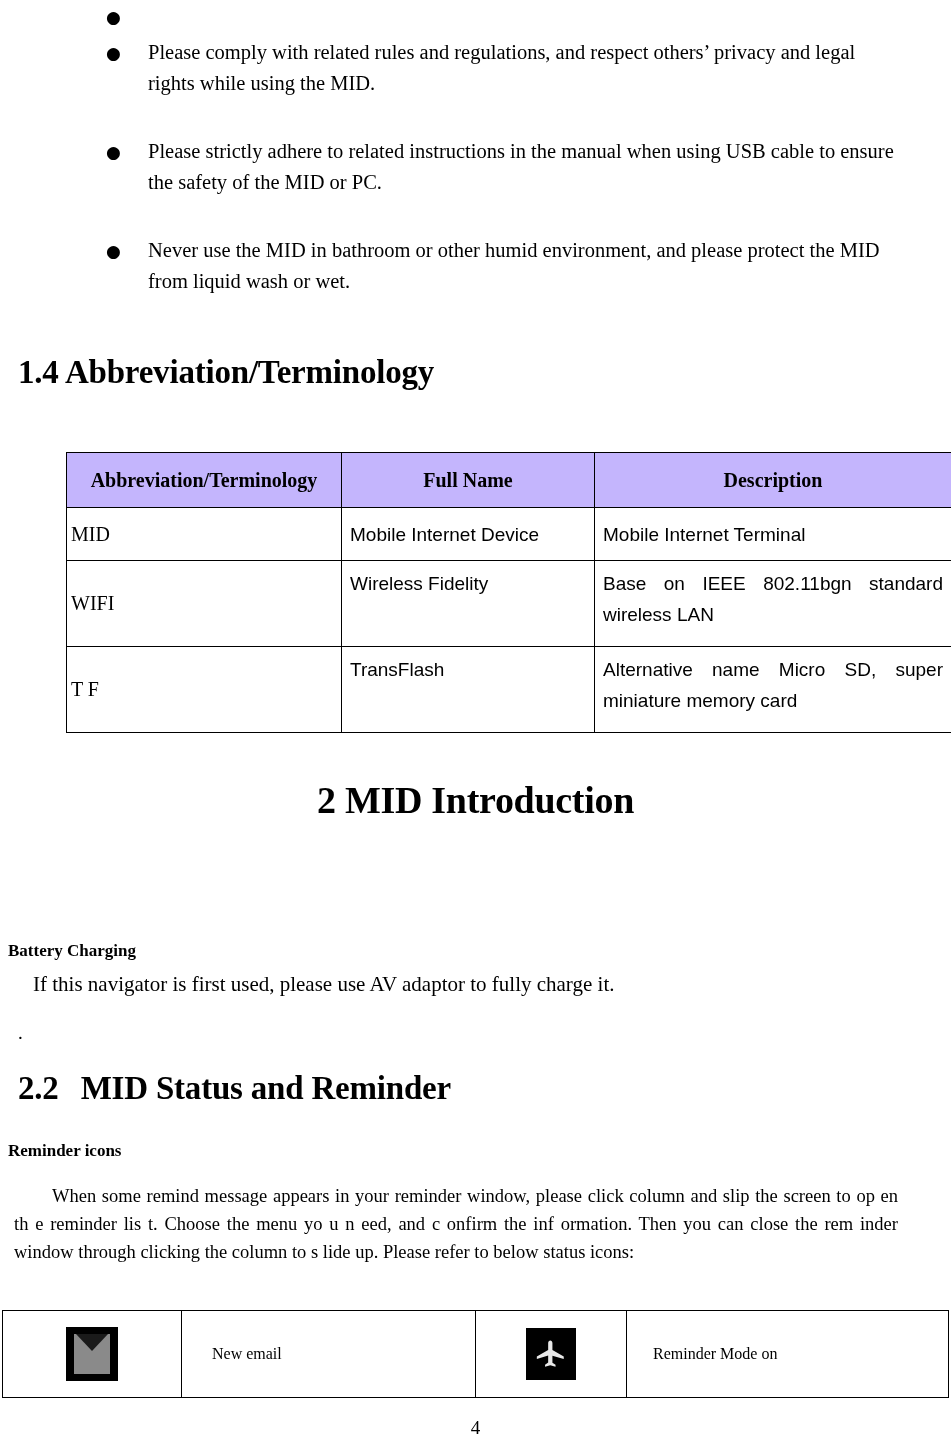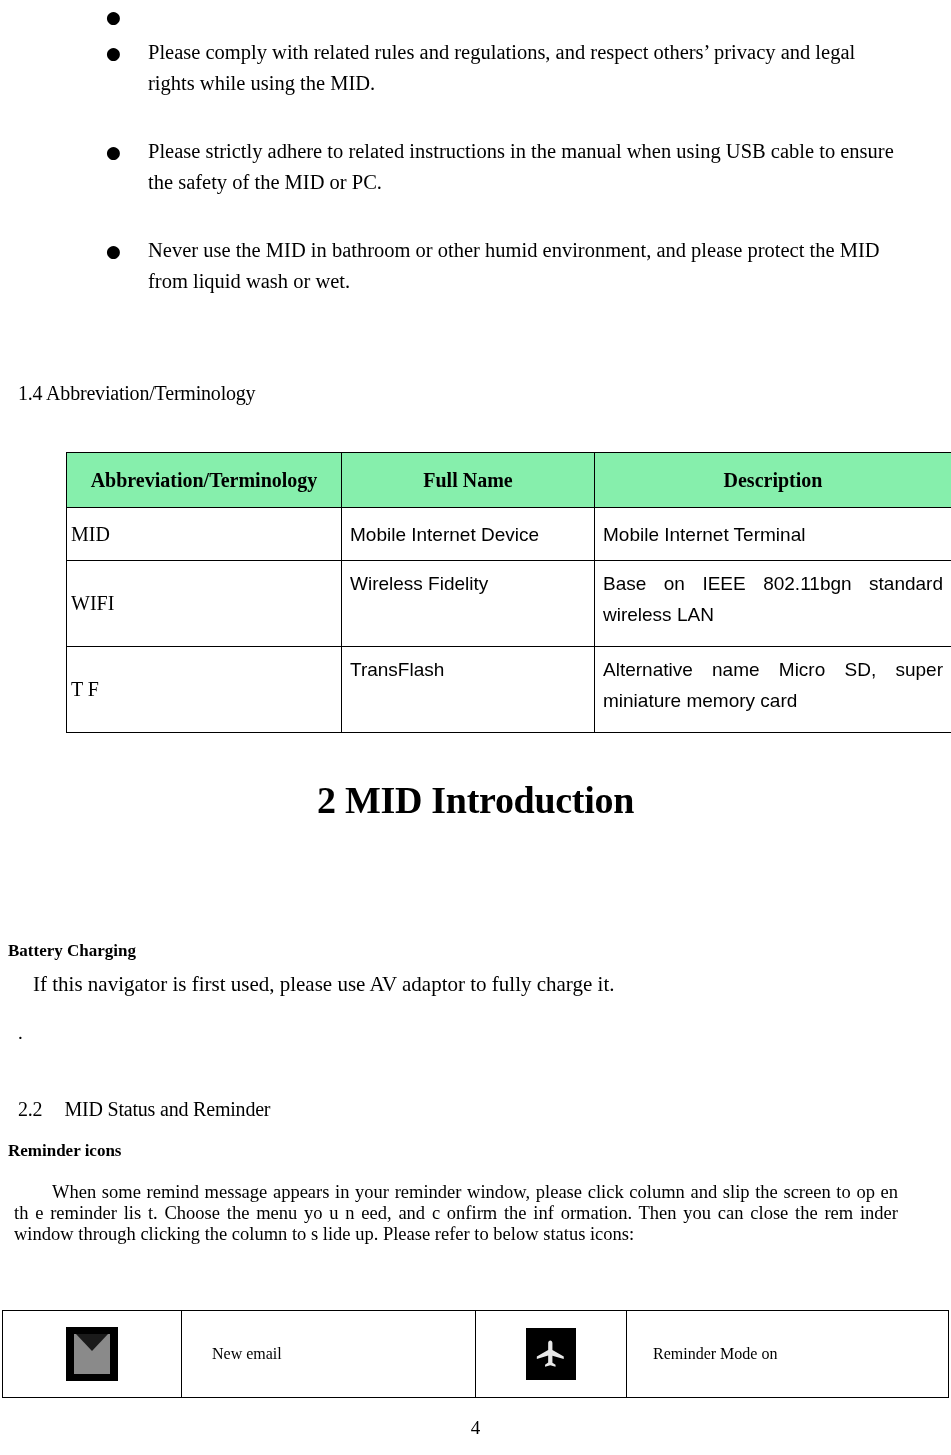--- a/index.html
+++ b/index.html
@@ -51,26 +51,25 @@
     line-height: 31px;
     font-size: 17px;
     font-family: "DejaVu Sans", sans-serif;
   }
   .bullet-text { display: block; }
 
   
   .h2-section {
     position: absolute;
     left: 18px;
-    font-size: 20px;
-    font-weight: normal;
+    font-size: 33px;
+    font-weight: bold;
     font-family: "Liberation Serif", "DejaVu Serif", serif;
     white-space: nowrap;
     letter-spacing: -0.2px;
-    margin-top: 28px;
   }
   #heading-1-4 { top: 354px; }
   #heading-2-1 { top: 872px; }
   #heading-2-2 { top: 1070px; }
   .h2-num { display: inline-block; }
   .h2-gap { display: inline-block; width: 22px; }
 
   .h1-chapter {
     position: absolute;
     top: 778px;
@@ -110,42 +109,42 @@
     left: 18px;
     font-size: 19px;
   }
 
   .para-block {
     position: absolute;
     top: 1182px;
     left: 14px;
     width: 884px;
     font-size: 18.5px;
-    line-height: 21px;
+    line-height: 28px;
     text-align: justify;
     font-family: "Liberation Serif", "DejaVu Serif", serif;
   }
   .para-block .indent { display: inline-block; width: 38px; }
 
   
   .abbr-table {
     position: absolute;
     top: 452px;
     left: 66px;
     width: 882px;
     border-collapse: collapse;
     table-layout: fixed;
   }
   .abbr-table td, .abbr-table th {
     border: 1.6px solid #000000;
     padding: 0;
     vertical-align: middle;
   }
   .abbr-table thead th {
-    background: #86efac;
+    background: #c4b5fd;
     height: 54px;
     font-size: 20px;
     font-weight: bold;
     text-align: center;
     font-family: "Liberation Serif", "DejaVu Serif", serif;
   }
   .col-abbr { width: 274px; }
   .col-full { width: 252px; }
   .col-desc { width: 356px; }
 

